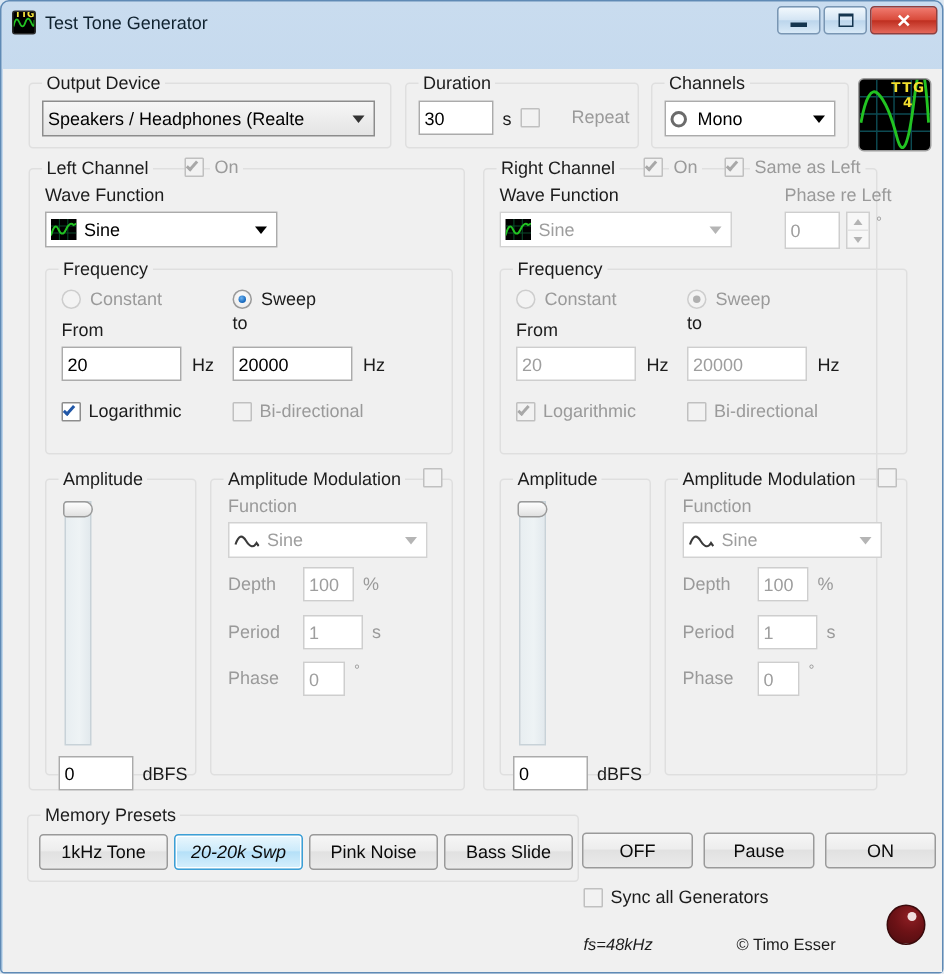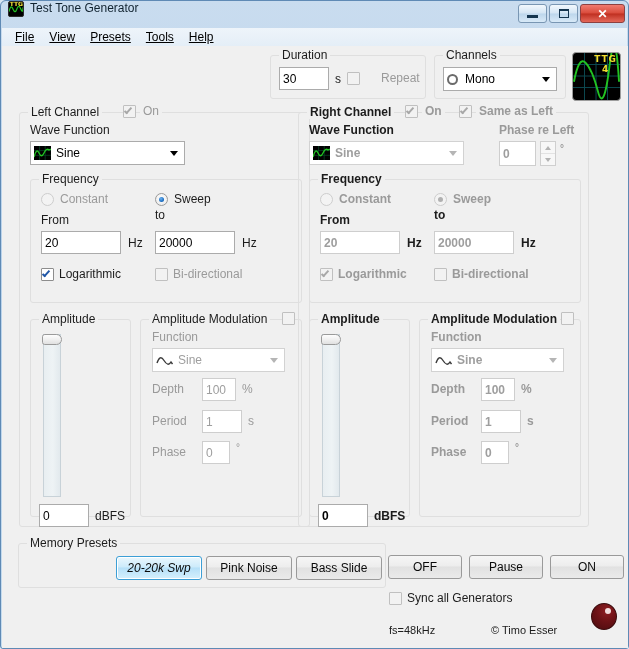--- a/index.html
+++ b/index.html
@@ -19,21 +19,21 @@
     left: 0; top: 0;
     width: 629px; height: 649px;
     background: linear-gradient(180deg,#c9dcef 0%, #b9d2ea 40%, #c6dcee 100%);
     border: 1px solid #5f8ab5;
     border-radius: 6px 6px 3px 3px;
   }
 
   
   #titlebar {
     position: absolute; left: 0; top: 0; width: 627px; height: 27px;
-    display: flex; 
+    display: flex; align-items: center;
   }
   .title-icon {
     width: 16px; height: 16px; margin-left: 7px; margin-right: 6px;
     background: #000; border: 1px solid #2a2a2a; position: relative; flex: none;
     border-radius: 2px; overflow: hidden;
   }
   .title-icon .ttg {
     position: absolute; right: 0px; top: -1px;
     color: #f5e23c; font-size: 6px; font-weight: bold; line-height: 6px;
     font-family: "DejaVu Sans", sans-serif;
@@ -251,30 +251,30 @@
       </div>
       <div class="winbtn">
         <div class="max-glyph"></div>
       </div>
       <div class="winbtn close">
         <span class="glyph">✕</span>
       </div>
     </div>
   </div>
 
-  <div id="menubar">
-    <div class="menu-item"><u>File</u></div>
-    <div class="menu-item"><u>View</u></div>
-    <div class="menu-item"><u>Presets</u></div>
-    <div class="menu-item"><u>Tools</u></div>
-    <div class="menu-item"><u>Help</u></div>
-  </div>
 
   <div id="client">
 
+    <div class="gb" style="left:17px; top:9px; width:242px; height:44px;">
+      <span class="gb-label">Output Device</span>
+      <div class="combo sunken" style="left:8px; top:11px; width:222px; height:24px;">
+        <span>Speakers / Headphones (Realte</span>
+        <span class="arrow"></span>
+      </div>
+    </div>
 
     <div class="gb" style="left:268px; top:9px; width:156px; height:44px;">
       <span class="gb-label">Duration</span>
       <div class="txtbox" style="left:8px; top:11px; width:50px; height:23px;">
         <span>30</span>
       </div>
       <span class="lbl" style="left:64px; top:16px;">s</span>
       <div class="cb dim" style="left:76px; top:16px;"></div>
       <span class="lbl dim" style="left:110px; top:15px;">Repeat</span>
     </div>
@@ -398,21 +398,21 @@
         <span class="lbl dim" style="left:107px; top:94px;">s</span>
 
         <span class="lbl dim" style="left:11px; top:125px;">Phase</span>
         <div class="txtbox dim" style="left:61px; top:121px; width:28px; height:23px;">
           <span>0</span>
         </div>
         <span class="lbl dim" style="left:95px; top:122px; font-size:10px;">°</span>
       </div>
     </div>
 
-    <div class="gb" style="left:296px; top:66px; width:291px; height:415px;font-weight:bold;">
+    <div class="gb" style="left:320px; top:66px; width:263px; height:415px;">
       <span class="gb-label">Right Channel</span>
       <div class="cb dim" style="left:106px; top:-8px;">
         <span class="tick"></span>
       </div>
       <span class="lbl dim" style="left:123px; top:-9px; background:#f0f0f0; padding:0 3px;">On</span>
       <div class="cb dim" style="left:160px; top:-8px;">
         <span class="tick"></span>
       </div>
       <span class="lbl dim" style="left:177px; top:-9px; background:#f0f0f0; padding:0 3px;">Same as Left</span>
 
@@ -522,20 +522,23 @@
         <span class="lbl dim" style="left:11px; top:125px;">Phase</span>
         <div class="txtbox dim" style="left:61px; top:121px; width:28px; height:23px;">
           <span>0</span>
         </div>
         <span class="lbl dim" style="left:95px; top:122px; font-size:10px;">°</span>
       </div>
     </div>
 
     <div class="gb" style="left:16px; top:497px; width:368px; height:45px;">
       <span class="gb-label">Memory Presets</span>
+      <div class="btn" style="left:7px; top:12px; width:86px; height:24px;">
+        <span>1kHz Tone</span>
+      </div>
       <div class="btn focused" style="left:97px; top:12px; width:86px; height:24px;">
         <span>20-20k Swp</span>
       </div>
       <div class="btn" style="left:187px; top:12px; width:86px; height:24px;">
         <span>Pink Noise</span>
       </div>
       <div class="btn" style="left:277px; top:12px; width:86px; height:24px;">
         <span>Bass Slide</span>
       </div>
     </div>
@@ -546,21 +549,21 @@
     <div class="btn" style="left:386px; top:509px; width:74px; height:24px;">
       <span>OFF</span>
     </div>
     <div class="btn" style="left:548px; top:509px; width:74px; height:24px;">
       <span>ON</span>
     </div>
 
     <div class="cb dim" style="left:387px; top:546px;"></div>
     <span class="lbl" style="left:405px; top:545px;">Sync all Generators</span>
 
-    <span class="footer-txt" style="left:387px; top:578px;">fs=48kHz</span>
+    <span class="footer-txt" style="left:387px; top:578px;font-style:italic;">fs=48kHz</span>
     <span class="footer-txt" style="left:489px; top:578px;">© Timo Esser</span>
 
     <div id="led" style="left:589px; top:557px;">
       <span class="hl"></span>
     </div>
 
   </div>
 </div>
 
 </body></html>

